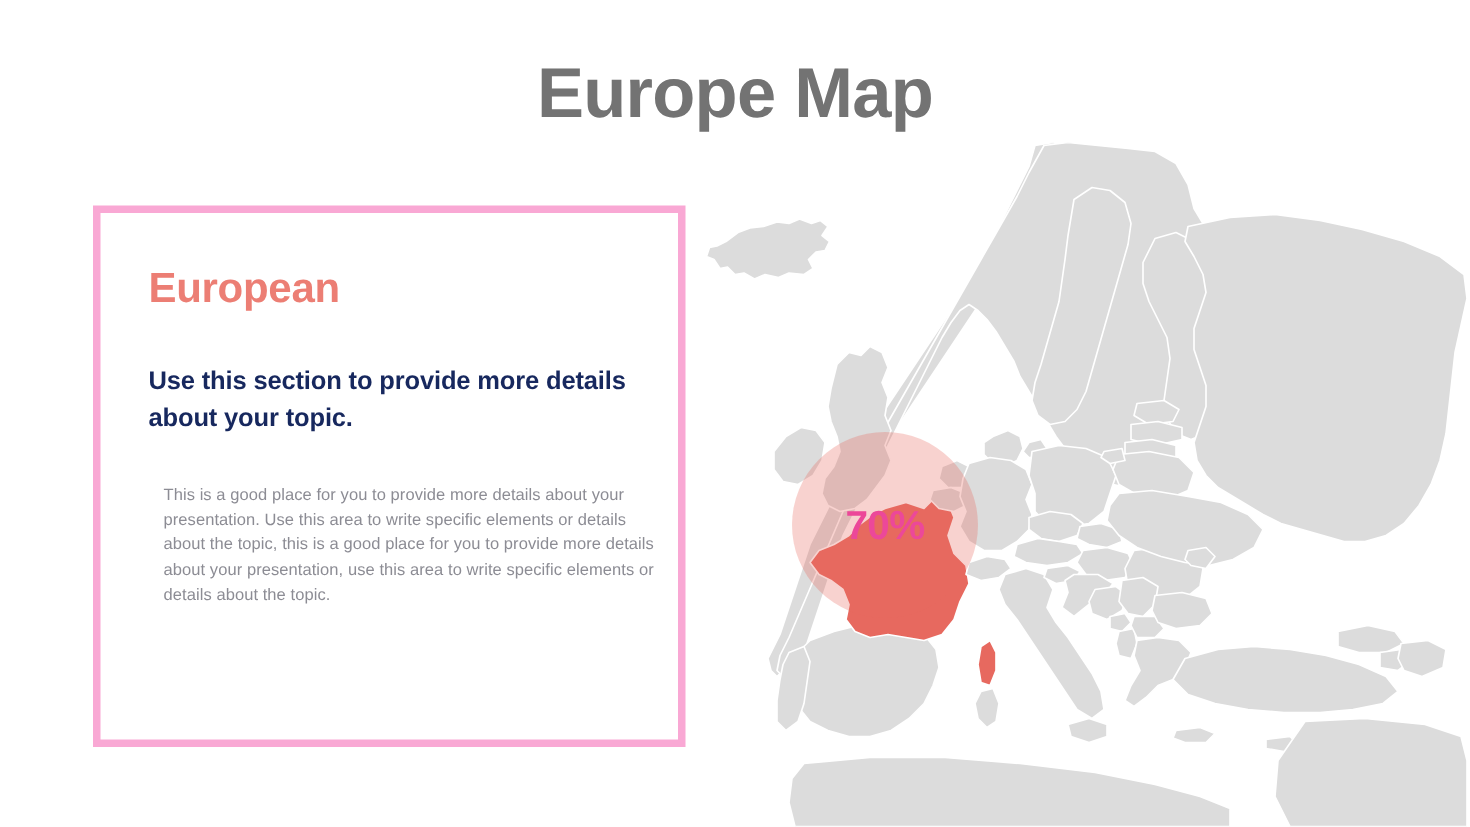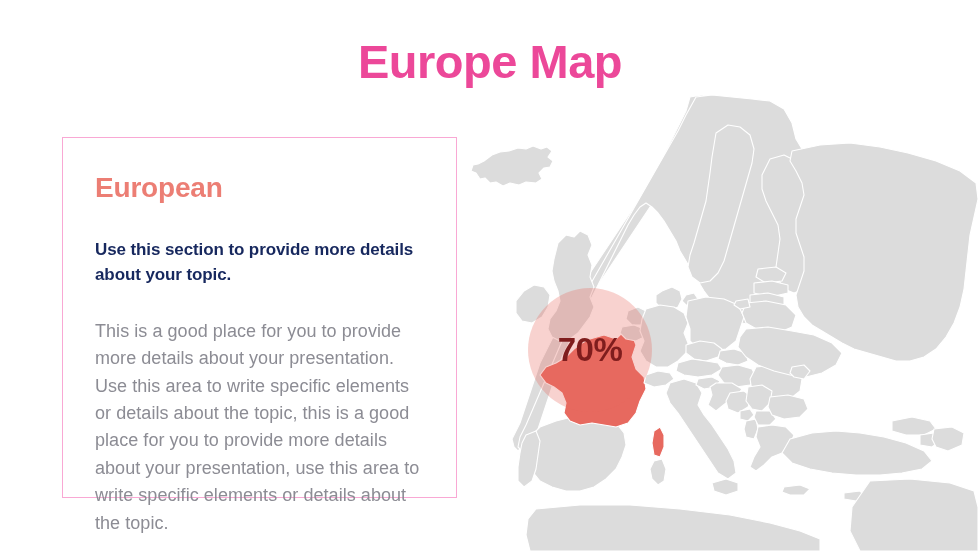--- a/index.html
+++ b/index.html
@@ -26,32 +26,32 @@
   
   #slide-title {
     position: absolute;
     left: 0;
     top: 36px;
     width: 980px;
     text-align: center;
     font-size: 47px;
     font-weight: 700;
     letter-spacing: -0.5px;
-    color: #ec4899;
+    color: #737373;
     line-height: 1.1;
   }
 
   
   #text-card {
     position: absolute;
     left: 62px;
     top: 137px;
     width: 395px;
     height: 361px;
-    border: 1px solid #f9a8d4;
+    border: 5px solid #f9a8d4;
     background: #ffffff;
     box-sizing: border-box;
   }
 
   #card-heading {
     position: absolute;
     left: 32px;
     top: 34px;
     font-size: 28px;
     font-weight: 700;
@@ -67,24 +67,24 @@
     width: 330px;
     font-size: 17px;
     font-weight: 700;
     color: #17285e;
     line-height: 1.45;
     letter-spacing: -0.1px;
   }
 
   #card-body {
     position: absolute;
-    left: 32px;
+    left: 42px;
     top: 180px;
     width: 330px;
-    font-size: 18px;
+    font-size: 11px;
     font-weight: 400;
     color: #8c8c94;
     line-height: 1.52;
     letter-spacing: 0.05px;
   }
 
   
   #map-wrap {
     position: absolute;
     left: 440px;
@@ -109,23 +109,23 @@
     width: 124px;
     height: 124px;
     border-radius: 50%;
     background: rgba(232, 105, 95, 0.30);
     display: flex;
     align-items: center;
     justify-content: center;
     pointer-events: auto;
   }
   #marker-value {
-    font-size: 33px;
-    font-weight: 700;
-    color: #7f1d1d;
+    font-size: 27px;
+    font-weight: 700;
+    color: #ec4899;
     letter-spacing: -0.5px;
     user-select: none;
   }
 </style>
 </head>
 <body>
 
 <div id="slide">
 
   <div id="slide-title">Europe Map</div>

